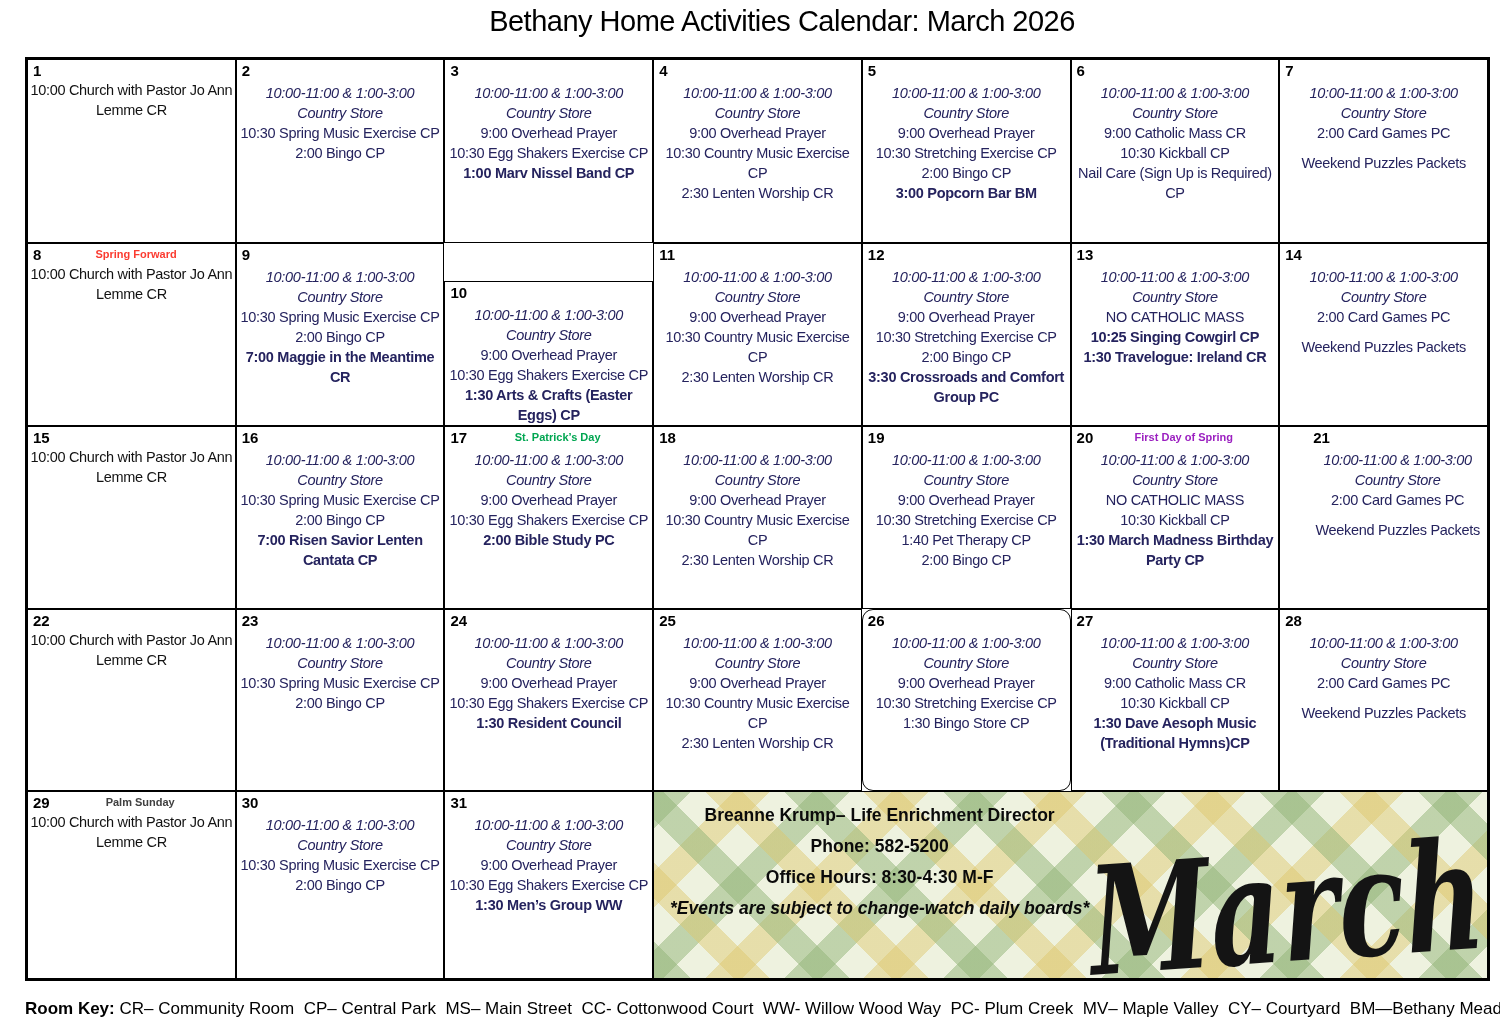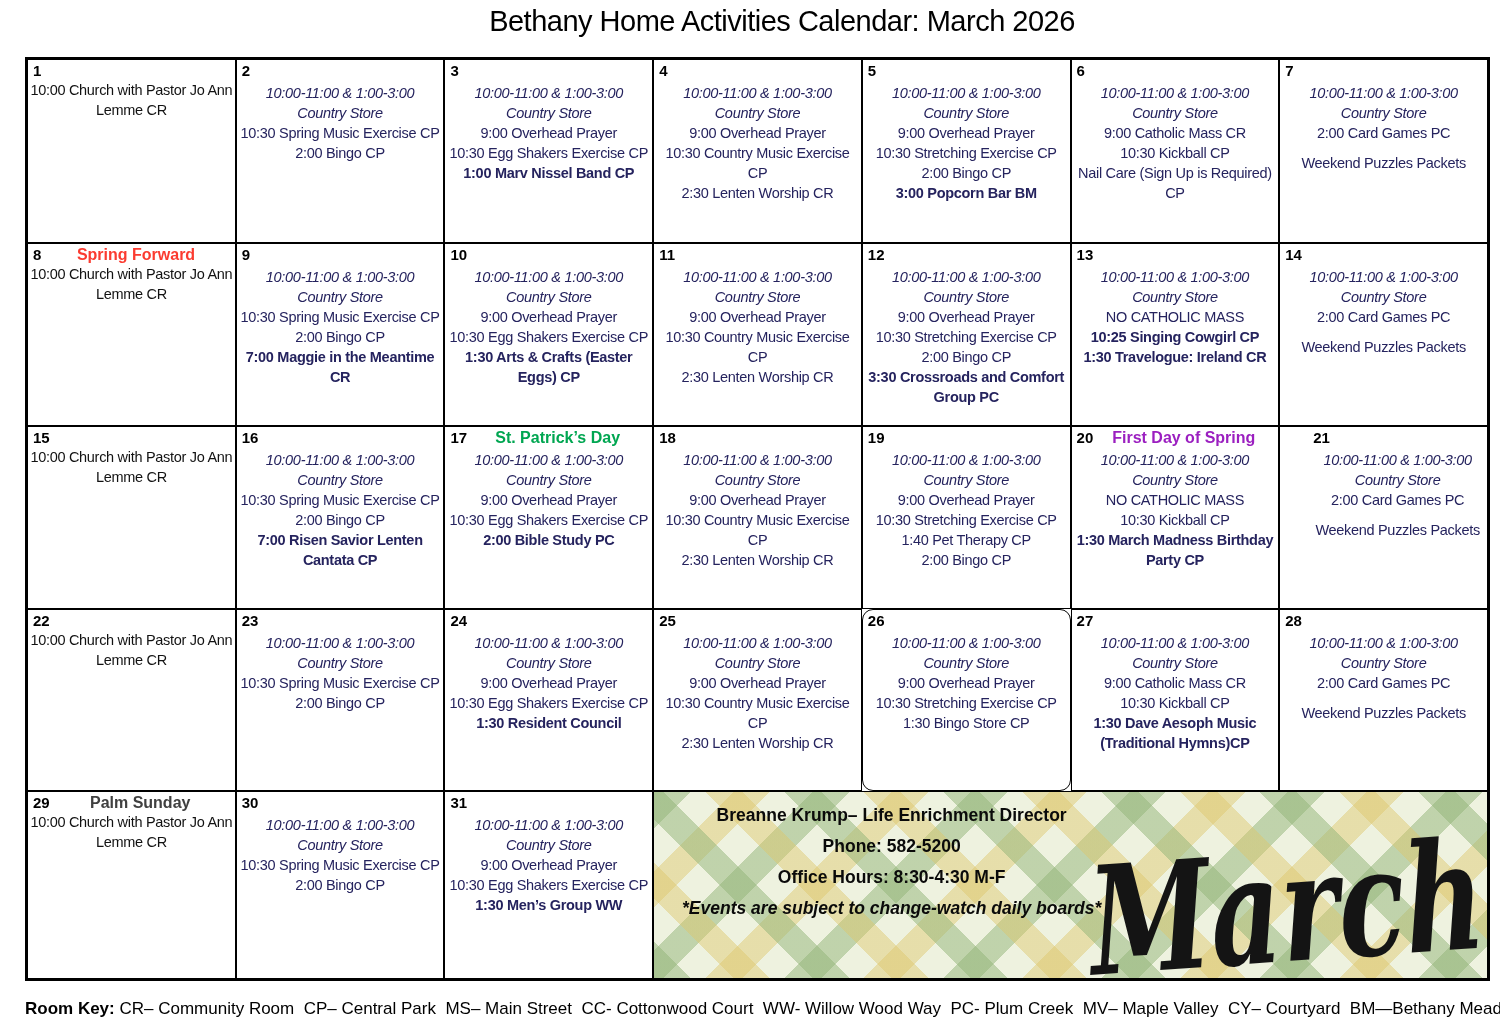--- a/index.html
+++ b/index.html
@@ -9,34 +9,34 @@
          font-size:29px;font-weight:400;letter-spacing:-0.5px;padding-left:32px;}
   .weekrow{position:absolute;top:54px;left:25px;width:1465px;display:grid;
            grid-template-columns:repeat(7,1fr);}
   .wd{text-align:center;font-weight:700;font-size:15.5px;}
   .grid{position:absolute;top:57px;left:25px;width:1465px;height:924px;display:grid;
         grid-template-columns:repeat(7,1fr);grid-template-rows:184px 183px 183px 182px 188px;
         border:2px solid #000;box-sizing:border-box;background:#fff;}
   .cell{border:1px solid #000;overflow:hidden;position:relative;box-sizing:border-box;}
   .cellhead{display:flex;align-items:flex-start;padding:2px 4px 0 5px;min-height:18px;}
   .num{font-weight:700;font-size:15px;line-height:17px;}
-  .holiday{flex:1;text-align:center;font-weight:700;font-size:16px;line-height:17px;}
+  .holiday{flex:1;text-align:center;font-weight:700;font-size:11px;line-height:17px;}
   .events{text-align:center;font-size:14.5px;letter-spacing:-0.3px;line-height:20px;
           color:#25235e;padding:3px 2px 0 2px;}
   .events.sun{padding-top:0;}
   .ln.i{font-style:italic;}
   .ln.b{font-weight:700;}
   .ln.k{color:#121212;}
   .ln.gap{line-height:10px;}
   .info{grid-row:5;grid-column:4/8;border:1px solid #000;position:relative;overflow:visible;
         box-sizing:border-box;background-color:#eef2df;
         background-image:
           repeating-linear-gradient(45deg, rgba(146,180,120,0.50) 0 26px, rgba(255,255,255,0) 26px 56px, rgba(221,198,106,0.45) 56px 82px, rgba(255,255,255,0) 82px 112px),
           repeating-linear-gradient(135deg, rgba(146,180,120,0.50) 0 26px, rgba(255,255,255,0) 26px 56px, rgba(221,198,106,0.45) 56px 82px, rgba(255,255,255,0) 82px 112px);}
-  .info-text{position:absolute;left:20px;top:4px;width:435px;}
+  .info-text{position:absolute;left:8px;top:4px;width:435px;}
   .iln{font-weight:700;font-size:17.5px;text-align:center;margin:7px 0;color:#0a0a0a;line-height:24px;}
   .iln.bi{font-style:italic;}
   .march-svg{position:absolute;right:-4px;top:-16px;width:408px;height:265px;overflow:visible;
              pointer-events:none;z-index:3;}
   .march-svg text{font-family:"DejaVu Serif", serif;font-style:italic;font-weight:700;fill:#141414;}
   .roomkey{position:absolute;left:25px;top:999px;width:1470px;font-size:17px;white-space:nowrap;}
   .roomkey .lbl{font-weight:700;}
 </style>
 </head>
 <body>
@@ -147,21 +147,21 @@
           <span class="num">9</span>
         </div>
         <div class="events">
           <div class="ln i">10:00-11:00 &amp; 1:00-3:00</div>
           <div class="ln i">Country Store</div>
           <div class="ln n">10:30 Spring Music Exercise CP</div>
           <div class="ln n">2:00 Bingo CP</div>
           <div class="ln b">7:00 Maggie in the Meantime CR</div>
         </div>
       </div>
-      <div class="cell" style="grid-area: 2 / 3;">
+      <div class="cell" style="grid-area: 2 / 3; margin-top: 38px;">
         <div class="cellhead">
           <span class="num">10</span>
         </div>
         <div class="events">
           <div class="ln i">10:00-11:00 &amp; 1:00-3:00</div>
           <div class="ln i">Country Store</div>
           <div class="ln n">9:00 Overhead Prayer</div>
           <div class="ln n">10:30 Egg Shakers Exercise CP</div>
           <div class="ln b">1:30 Arts &amp; Crafts (Easter Eggs) CP</div>
         </div>

